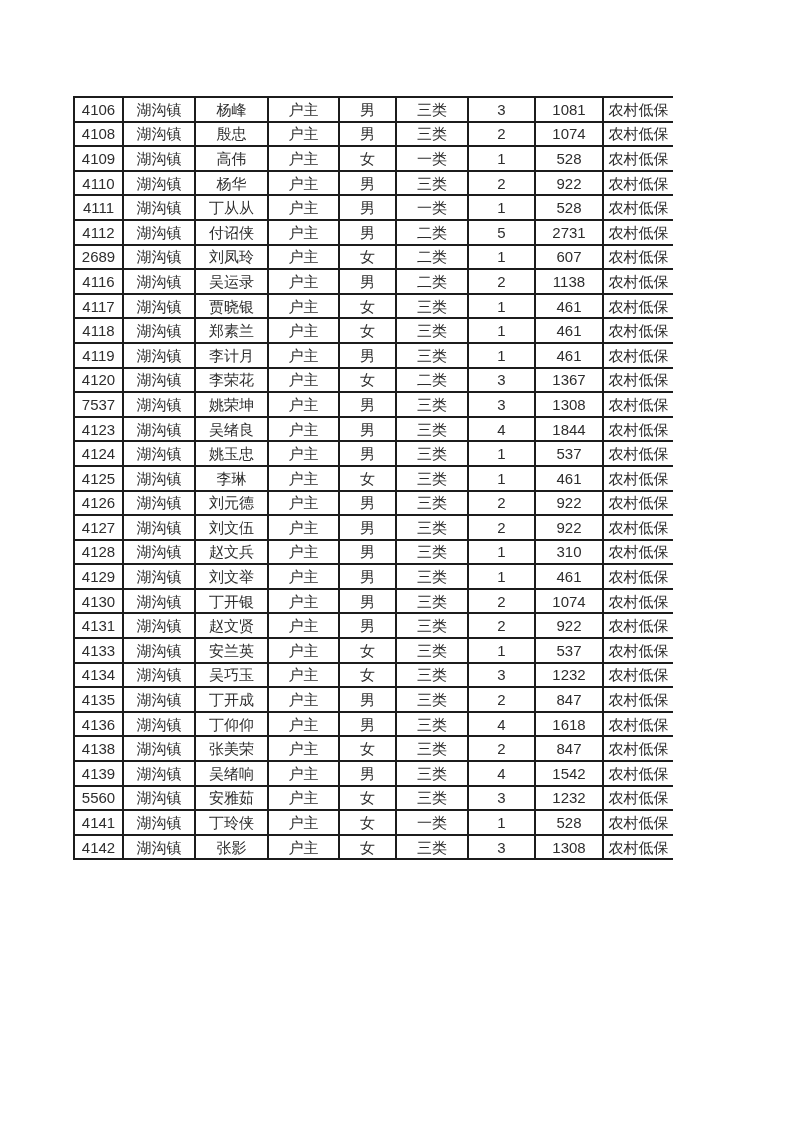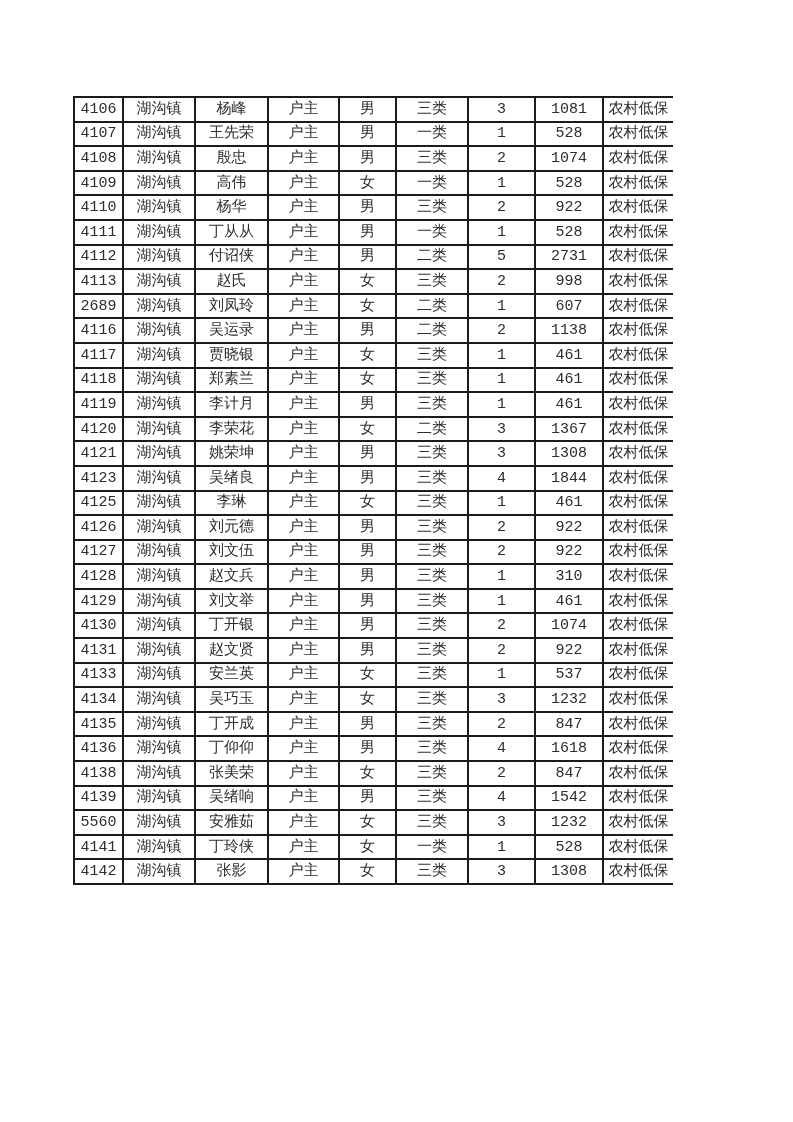--- a/index.html
+++ b/index.html
@@ -6,21 +6,21 @@
     margin: 0;
     padding: 0;
     background: #ffffff;
   }
   .page {
     position: relative;
     width: 673px;
     height: 1122px;
     background: #ffffff;
     overflow: hidden;
-    font-family: Liberation Mono, monospace;
+    font-family: Liberation Sans, sans-serif;
   }
   table.grid {
     position: absolute;
     left: 73px;
     top: 96px;
     width: 601px;
     border-collapse: collapse;
     table-layout: fixed;
   }
   table.grid td {
@@ -61,31 +61,20 @@
     <td>湖沟镇</td>
     <td>杨峰</td>
     <td>户主</td>
     <td>男</td>
     <td>三类</td>
     <td>3</td>
     <td>1081</td>
     <td>农村低保</td>
   </tr>
 
-  <tr>
-    <td>4107</td>
-    <td>湖沟镇</td>
-    <td>王先荣</td>
-    <td>户主</td>
-    <td>男</td>
-    <td>一类</td>
-    <td>1</td>
-    <td>528</td>
-    <td>农村低保</td>
-  </tr>
 
   <tr>
     <td>4108</td>
     <td>湖沟镇</td>
     <td>殷忠</td>
     <td>户主</td>
     <td>男</td>
     <td>三类</td>
     <td>2</td>
     <td>1074</td>
@@ -133,31 +122,20 @@
     <td>湖沟镇</td>
     <td>付诏侠</td>
     <td>户主</td>
     <td>男</td>
     <td>二类</td>
     <td>5</td>
     <td>2731</td>
     <td>农村低保</td>
   </tr>
 
-  <tr>
-    <td>4113</td>
-    <td>湖沟镇</td>
-    <td>赵氏</td>
-    <td>户主</td>
-    <td>女</td>
-    <td>三类</td>
-    <td>2</td>
-    <td>998</td>
-    <td>农村低保</td>
-  </tr>
 
 
   <tr>
     <td>2689</td>
     <td>湖沟镇</td>
     <td>刘凤玲</td>
     <td>户主</td>
     <td>女</td>
     <td>二类</td>
     <td>1</td>
@@ -219,21 +197,21 @@
     <td>李荣花</td>
     <td>户主</td>
     <td>女</td>
     <td>二类</td>
     <td>3</td>
     <td>1367</td>
     <td>农村低保</td>
   </tr>
 
   <tr>
-    <td>4121</td>
+    <td>7537</td>
     <td>湖沟镇</td>
     <td>姚荣坤</td>
     <td>户主</td>
     <td>男</td>
     <td>三类</td>
     <td>3</td>
     <td>1308</td>
     <td>农村低保</td>
   </tr>
 
@@ -243,20 +221,31 @@
     <td>湖沟镇</td>
     <td>吴绪良</td>
     <td>户主</td>
     <td>男</td>
     <td>三类</td>
     <td>4</td>
     <td>1844</td>
     <td>农村低保</td>
   </tr>
 
+  <tr>
+    <td>4124</td>
+    <td>湖沟镇</td>
+    <td>姚玉忠</td>
+    <td>户主</td>
+    <td>男</td>
+    <td>三类</td>
+    <td>1</td>
+    <td>537</td>
+    <td>农村低保</td>
+  </tr>
 
   <tr>
     <td>4125</td>
     <td>湖沟镇</td>
     <td>李琳</td>
     <td>户主</td>
     <td>女</td>
     <td>三类</td>
     <td>1</td>
     <td>461</td>

